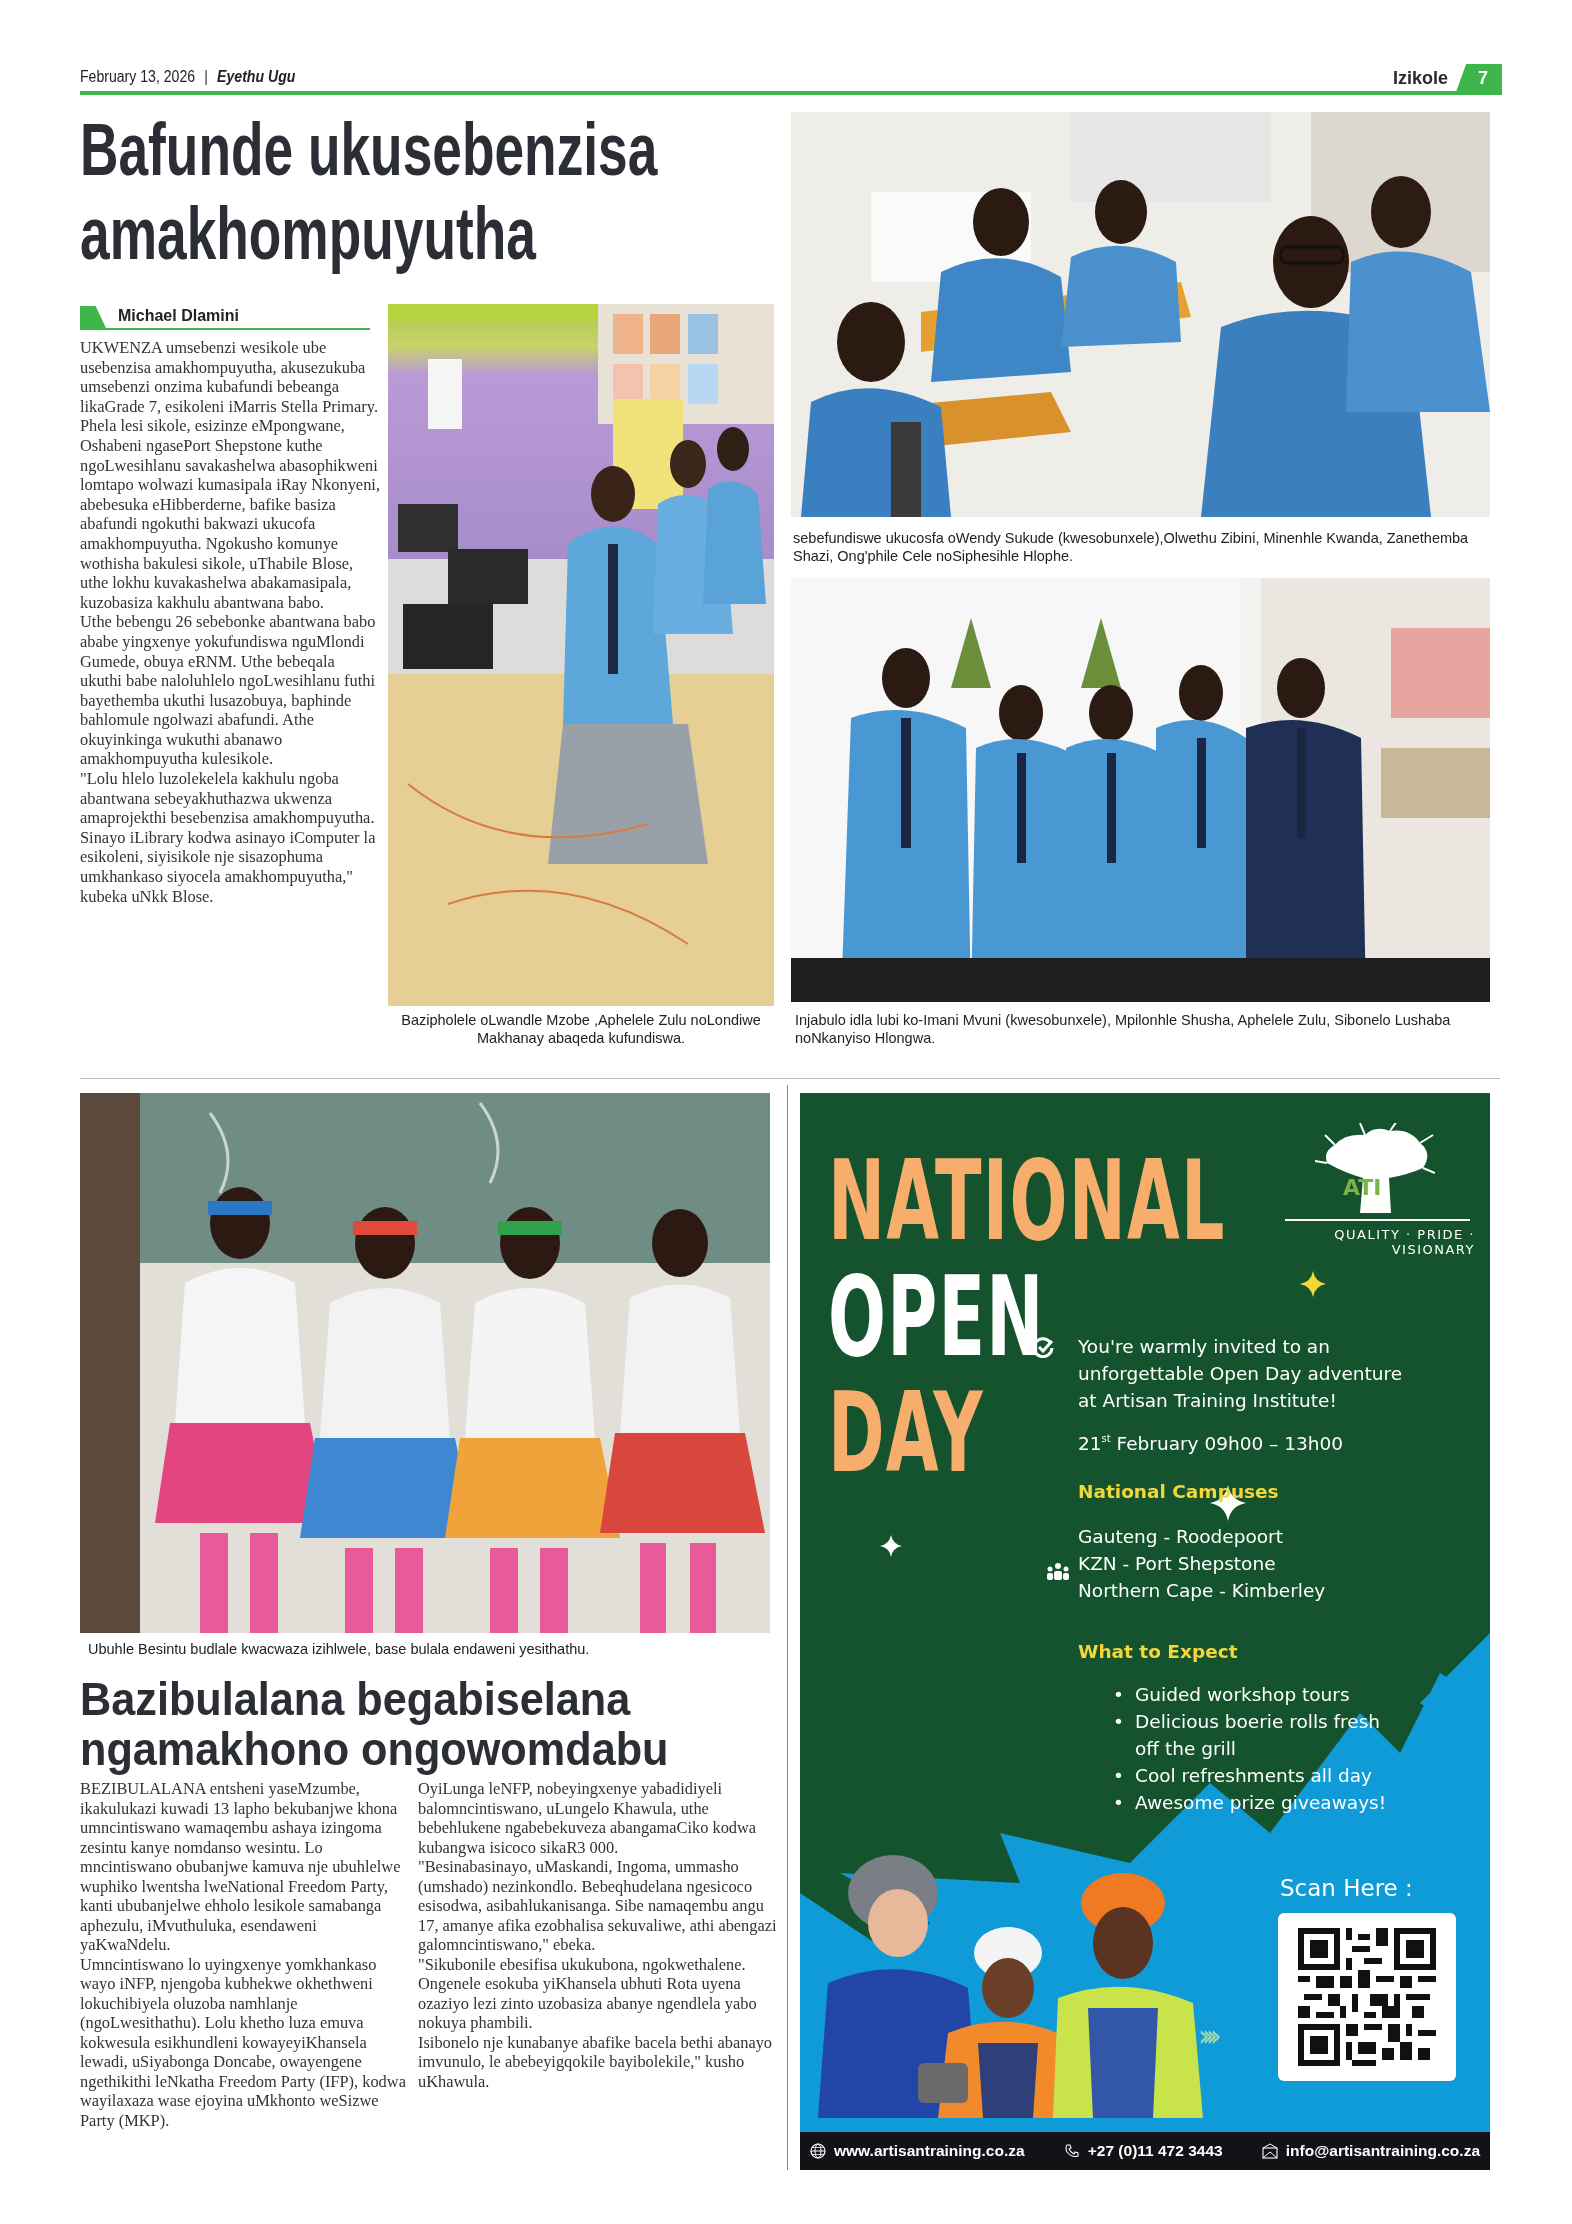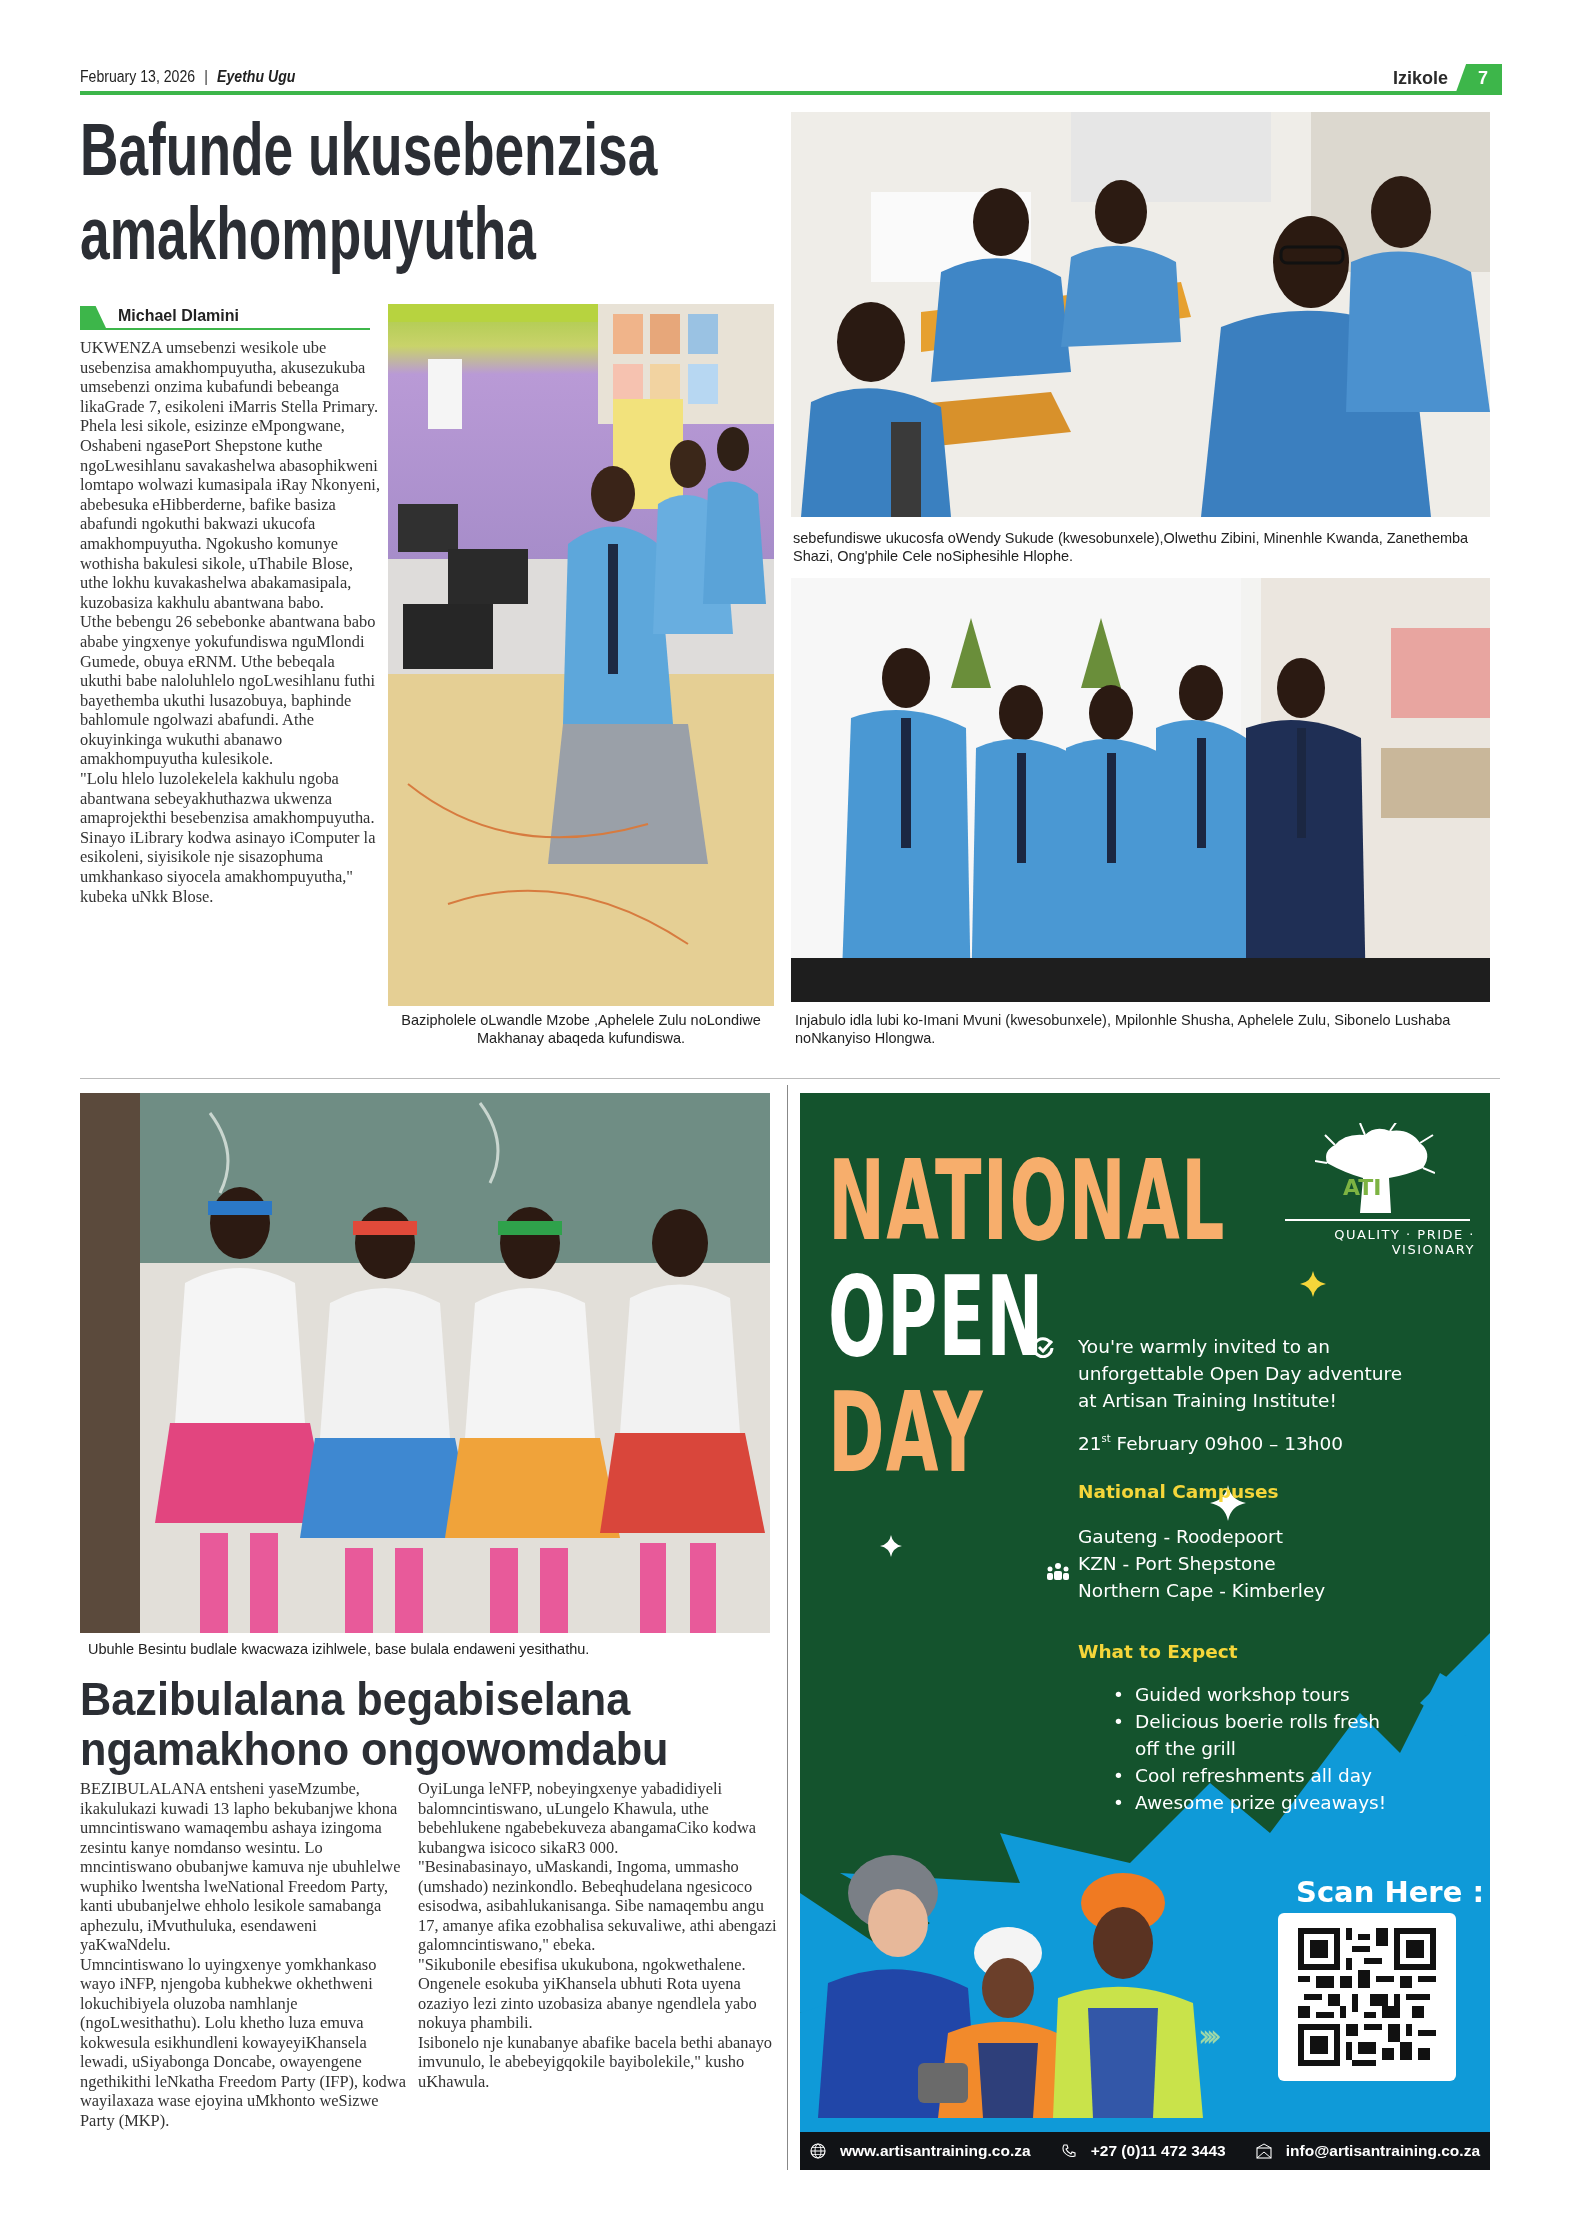--- a/index.html
+++ b/index.html
@@ -58,27 +58,27 @@
   .ad-check { position: absolute; left: 232px; top: 243px; width: 22px; height: 22px; }
   .ad-invite { position: absolute; left: 278px; top: 240px; width: 330px; font-size: 18.5px; line-height: 27px; }
   .ad-date { position: absolute; left: 278px; top: 340px; font-size: 18.5px; }
   .ad-date sup { font-size: 10px; vertical-align: 8px; }
   .ad-heading { position: absolute; left: 278px; font-size: 18.5px; font-weight: bold; color: #f5d63a; }
   .ad-campuses { position: absolute; left: 278px; top: 430px; font-size: 18.5px; line-height: 27px; }
   .ad-expect { position: absolute; left: 313px; top: 588px; font-size: 18.5px; line-height: 27px; list-style: none; }
   .ad-expect li { position: relative; padding-left: 22px; }
   .ad-expect li::before { content: "\2022"; position: absolute; left: 0; }
   .ad-expect li.cont::before { content: ""; }
-  .ad-scan { position: absolute; left: 496px; top: 782px; font-size: 29px; font-weight: bold; }
+  .ad-scan { position: absolute; left: 480px; top: 782px; font-size: 23px; font-weight: normal; }
   .ad-qr { position: absolute; left: 478px; top: 820px; width: 178px; height: 168px; background: #fff; border-radius: 6px; padding: 14px 20px; }
   .ad-chevrons { position: absolute; left: 398px; top: 925px; font-size: 30px; color: #9fd8a8; letter-spacing: -8px; }
   .ad-people { position: absolute; left: 18px; top: 720px; width: 390px; height: 305px; }
   .ad-spark { position: absolute; }
   .ad-footer { position: absolute; left: 0; bottom: 0; width: 690px; height: 38px; background: #111316; display: flex; align-items: center; justify-content: space-between; padding: 0 10px; font-family: "Liberation Sans", sans-serif; font-weight: bold; font-size: 15.5px; color: #fff; }
-  .ad-footer .item { display: flex; align-items: center; gap: 14px; }
+  .ad-footer .item { display: flex; align-items: center; gap: 8px; }
   .ad-footer .ico { width: 16px; height: 16px; }
 </style>
 </head>
 <body>
 
 <div class="header-left">
   <span>February 13, 2026</span>
   <span class="sep">|</span>
   <span class="pub">Eyethu Ugu</span>
 </div>

